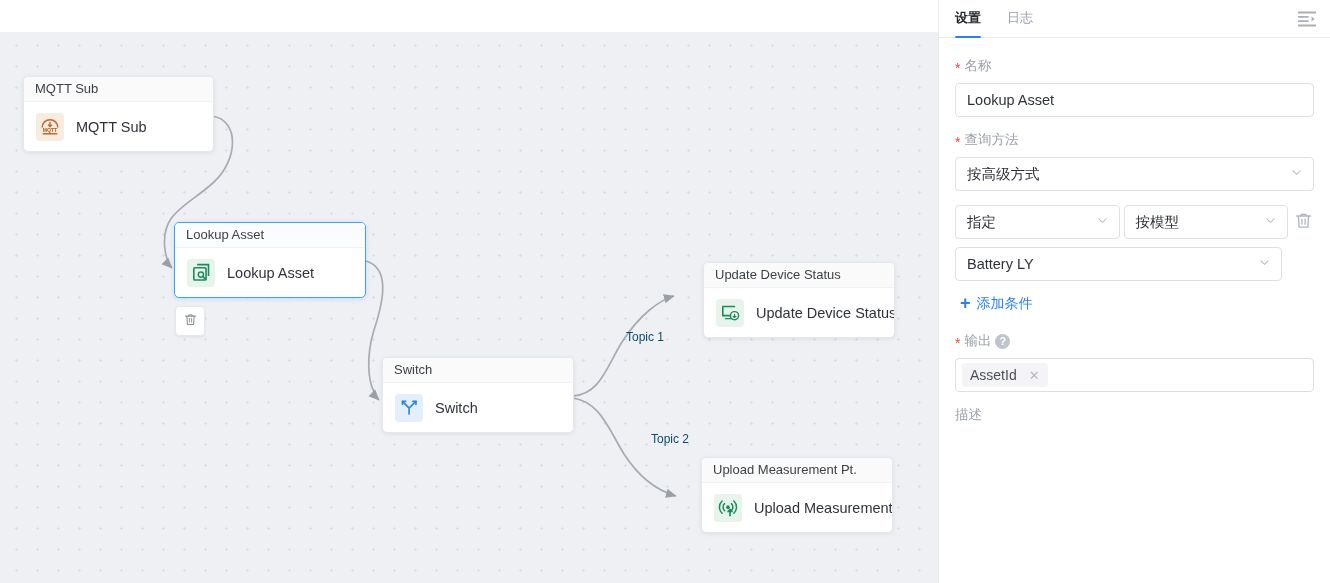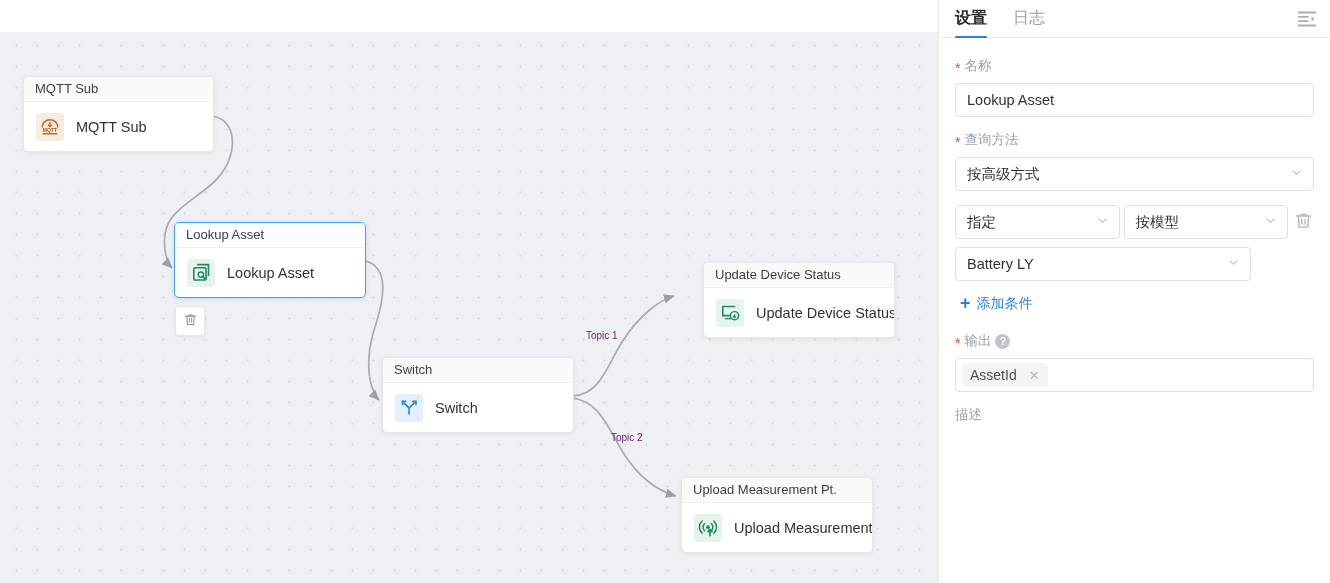--- a/index.html
+++ b/index.html
@@ -111,23 +111,24 @@
     border-radius: 4px;
     display: flex;
     align-items: center;
     justify-content: center;
     box-shadow: 0 1px 3px rgba(0,0,0,.07);
     cursor: pointer;
   }
 
   .edge-label {
     position: absolute;
-    font-size: 10px;
-    color: #701a75;
+    font-size: 12px;
+    color: #0c4a6e;
     white-space: nowrap;
+    margin-left: 40px;
   }
 
   
   .panel {
     position: relative;
     width: 392px;
     flex: 0 0 392px;
     height: 583px;
     background: #ffffff;
     border-left: 1px solid #e8eaec;
@@ -138,21 +139,21 @@
     position: relative;
     height: 37px;
     border-bottom: 1px solid #e8eaec;
     display: flex;
     align-items: center;
     padding-left: 16px;
     gap: 26px;
   }
   .tab {
     position: relative;
-    font-size: 16px;
+    font-size: 13px;
     color: #9aa0aa;
     height: 37px;
     line-height: 36px;
     cursor: pointer;
   }
   .tab.active { color: #262a30; font-weight: bold; }
   .tab.active::after {
     content: "";
     position: absolute;
     left: 0; right: 0; bottom: -1px;
@@ -374,21 +375,21 @@
             <path d="M3.2 5.2 H16.5 M3.2 5.2 V15.6 H12.5" fill="none" stroke="#1c8a5b" stroke-width="1.8" stroke-linecap="round"></path>
             <path d="M6.4 19 H13.5" stroke="#1c8a5b" stroke-width="1.7" stroke-linecap="round"></path>
             <circle cx="16.6" cy="15.6" r="4.6" fill="#fff" stroke="#1c8a5b" stroke-width="1.7"></circle>
             <path d="M16.6 13.3 V17.9 M14.6 15.9 L16.6 18 L18.6 15.9" fill="none" stroke="#1c8a5b" stroke-width="1.3"></path>
           </svg>
         </span>
         <span class="node-label">Update Device Status</span>
       </div>
     </div>
 
-    <div class="node" style="left:681px; top:457px; width:190px;margin-top:20px;">
+    <div class="node" style="left:701px; top:457px; width:190px;">
       <div class="node-header">Upload Measurement Pt.</div>
       <div class="node-body">
         <span class="node-icon green">
           <svg width="21" height="21" viewBox="0 0 24 24">
             <circle cx="11.4" cy="11.6" r="2.1" fill="#1c8a5b"></circle>
             <path d="M15.3 7.6 A5.6 5.6 0 0 1 15.3 15.6" fill="none" stroke="#1c8a5b" stroke-width="1.7" stroke-linecap="round"></path>
             <path d="M18.1 4.6 A9.6 9.6 0 0 1 18.1 18.6" fill="none" stroke="#1c8a5b" stroke-width="1.7" stroke-linecap="round"></path>
             <path d="M7.5 15.6 A5.6 5.6 0 0 1 7.5 7.6" fill="none" stroke="#1c8a5b" stroke-width="1.7" stroke-linecap="round"></path>
             <path d="M4.7 18.6 A9.6 9.6 0 0 1 4.7 4.6" fill="none" stroke="#1c8a5b" stroke-width="1.7" stroke-linecap="round"></path>
             <path d="M13.7 21.4 V14.4 M11.4 16.7 L13.7 14.2 L16 16.7" fill="none" stroke="#1c8a5b" stroke-width="1.9" stroke-linecap="round"></path>
@@ -469,21 +470,21 @@
               <path d="M9 6.4 V4.4 H15 V6.4" fill="none" stroke="#aeb4c0" stroke-width="1.6"></path>
               <path d="M5.6 6.4 L6.5 20.4 H17.5 L18.4 6.4" fill="none" stroke="#aeb4c0" stroke-width="1.7"></path>
               <path d="M10 10.2 V16.8 M14 10.2 V16.8" stroke="#aeb4c0" stroke-width="1.6" stroke-linecap="round"></path>
             </svg>
           </span>
         </div>
       </div>
 
       
       <div class="row">
-        <div class="ctl" style="width:296px;">
+        <div class="ctl" style="width:327px;">
           <span>Battery LY</span>
           <span class="caret">
             <svg width="13" height="13" viewBox="0 0 24 24">
               <path d="M5.5 9 L12 15.4 L18.5 9" fill="none" stroke="#b7bcc5" stroke-width="1.9" stroke-linecap="round"></path>
             </svg>
           </span>
         </div>
       </div>
 
       

